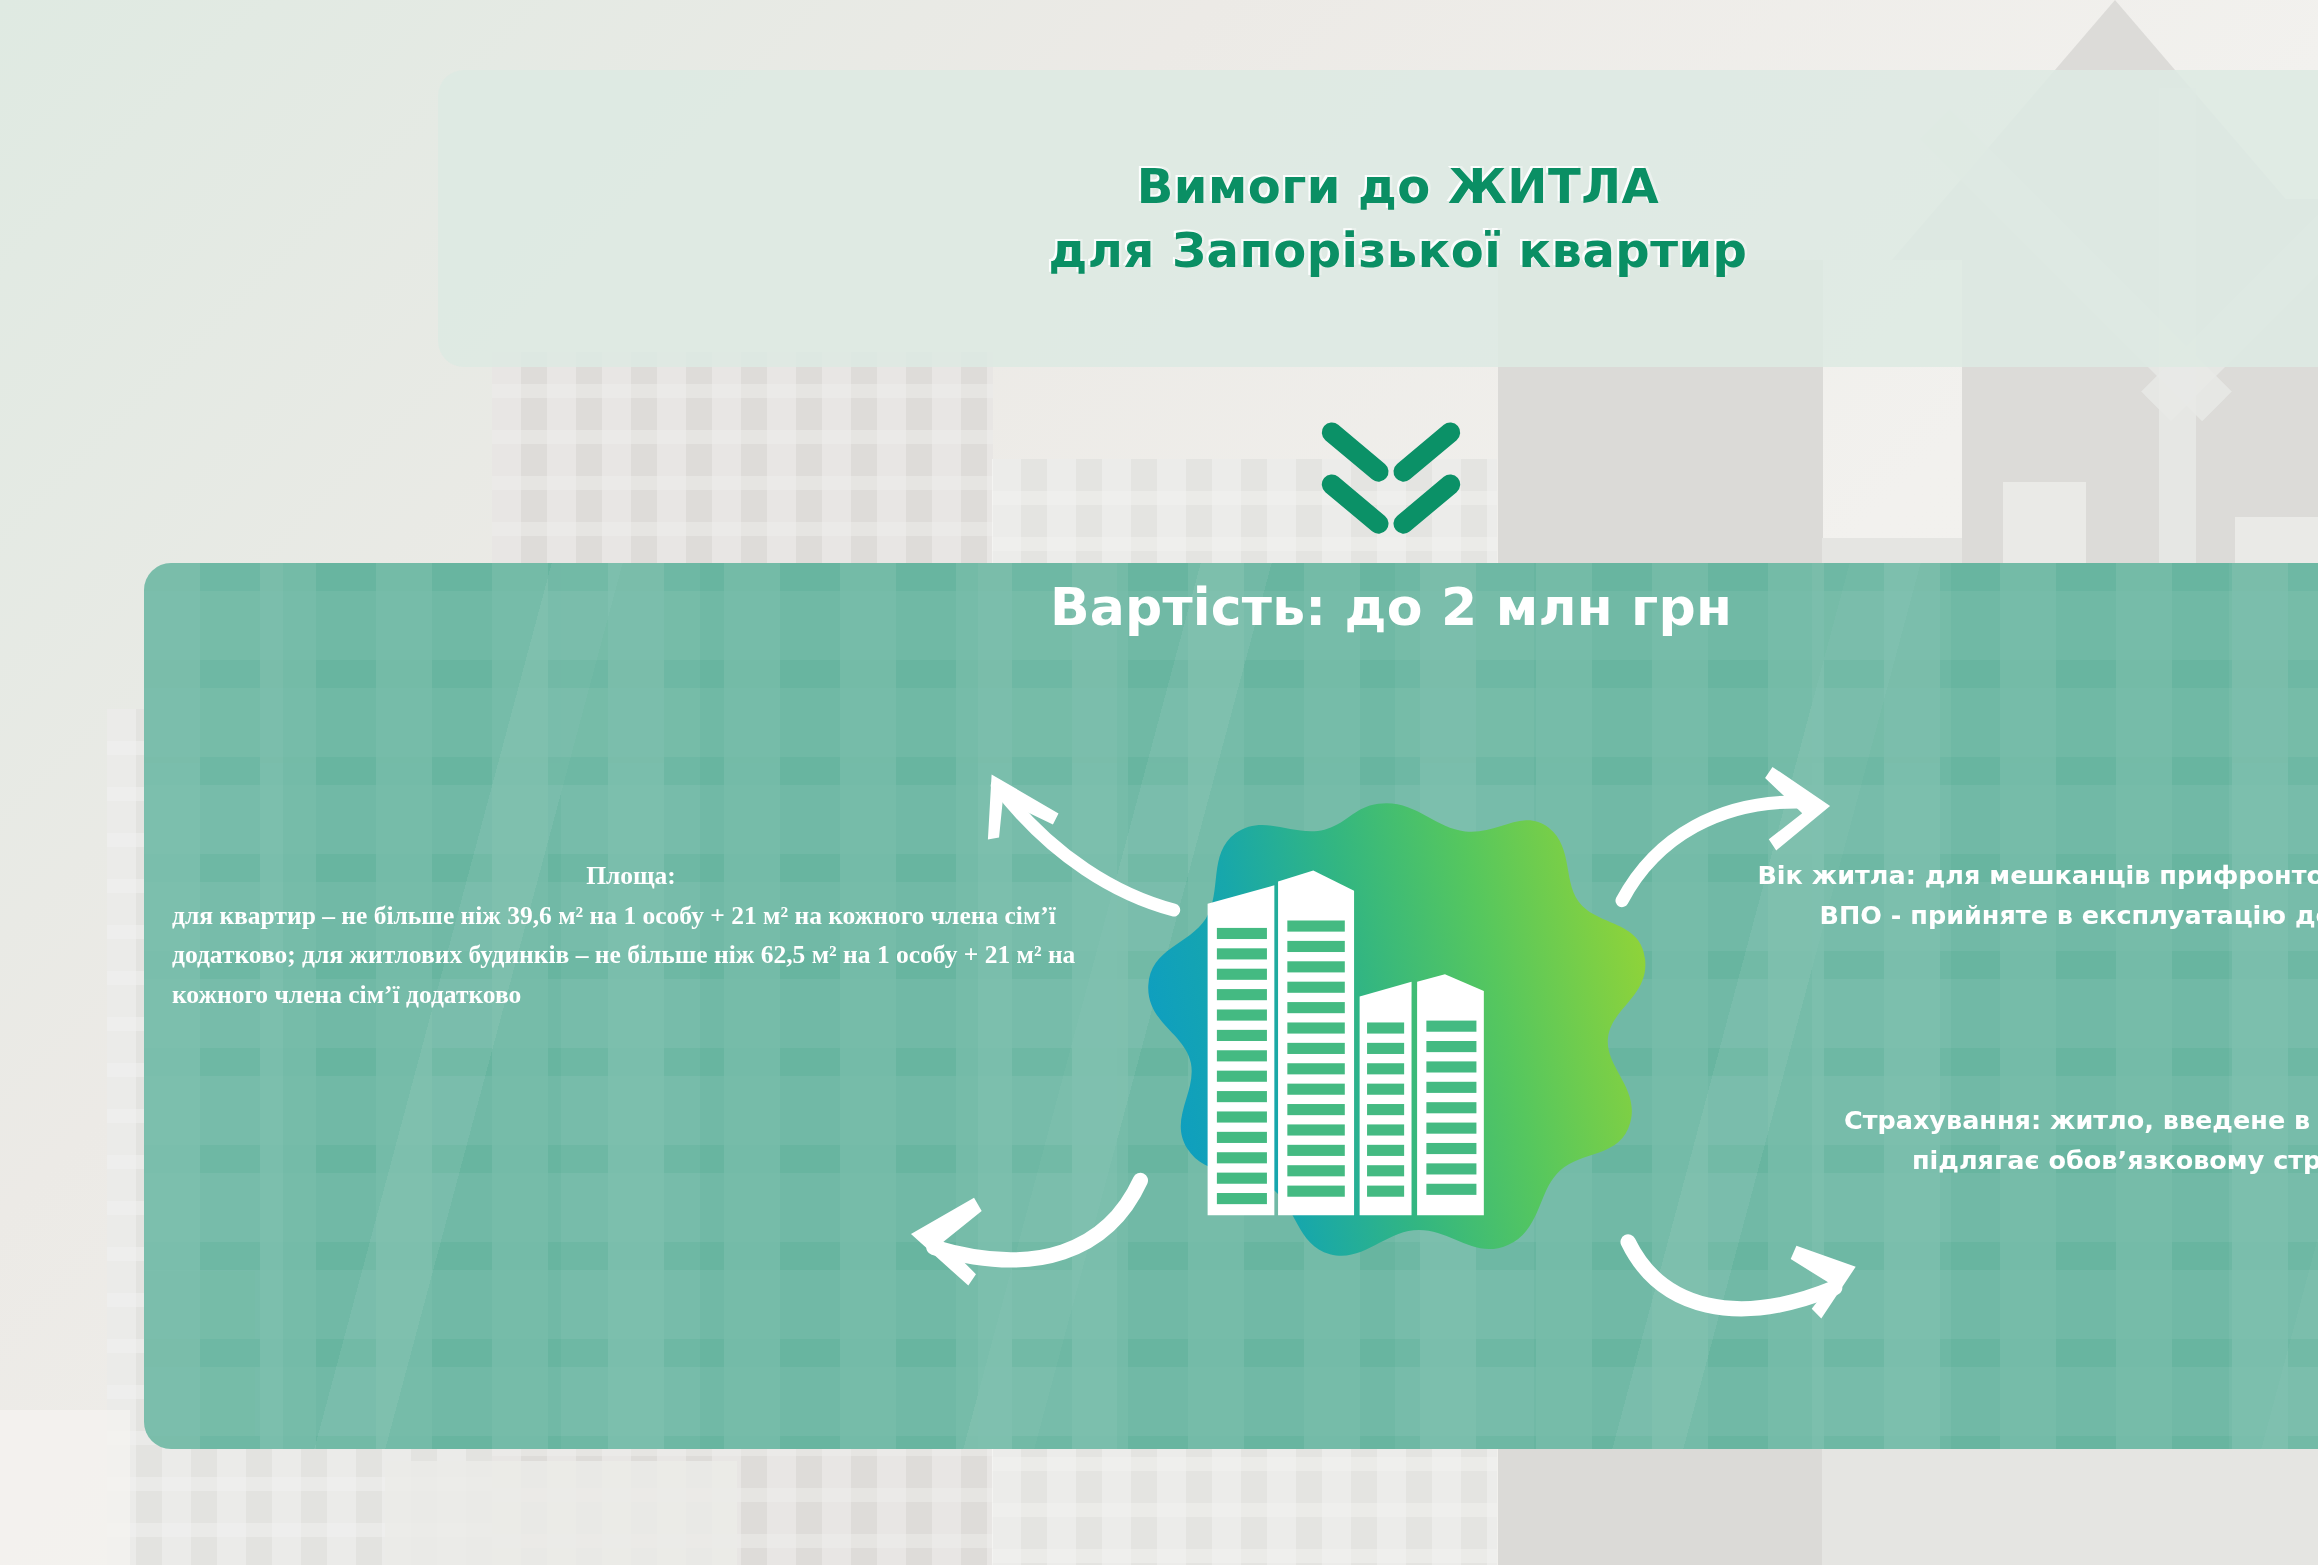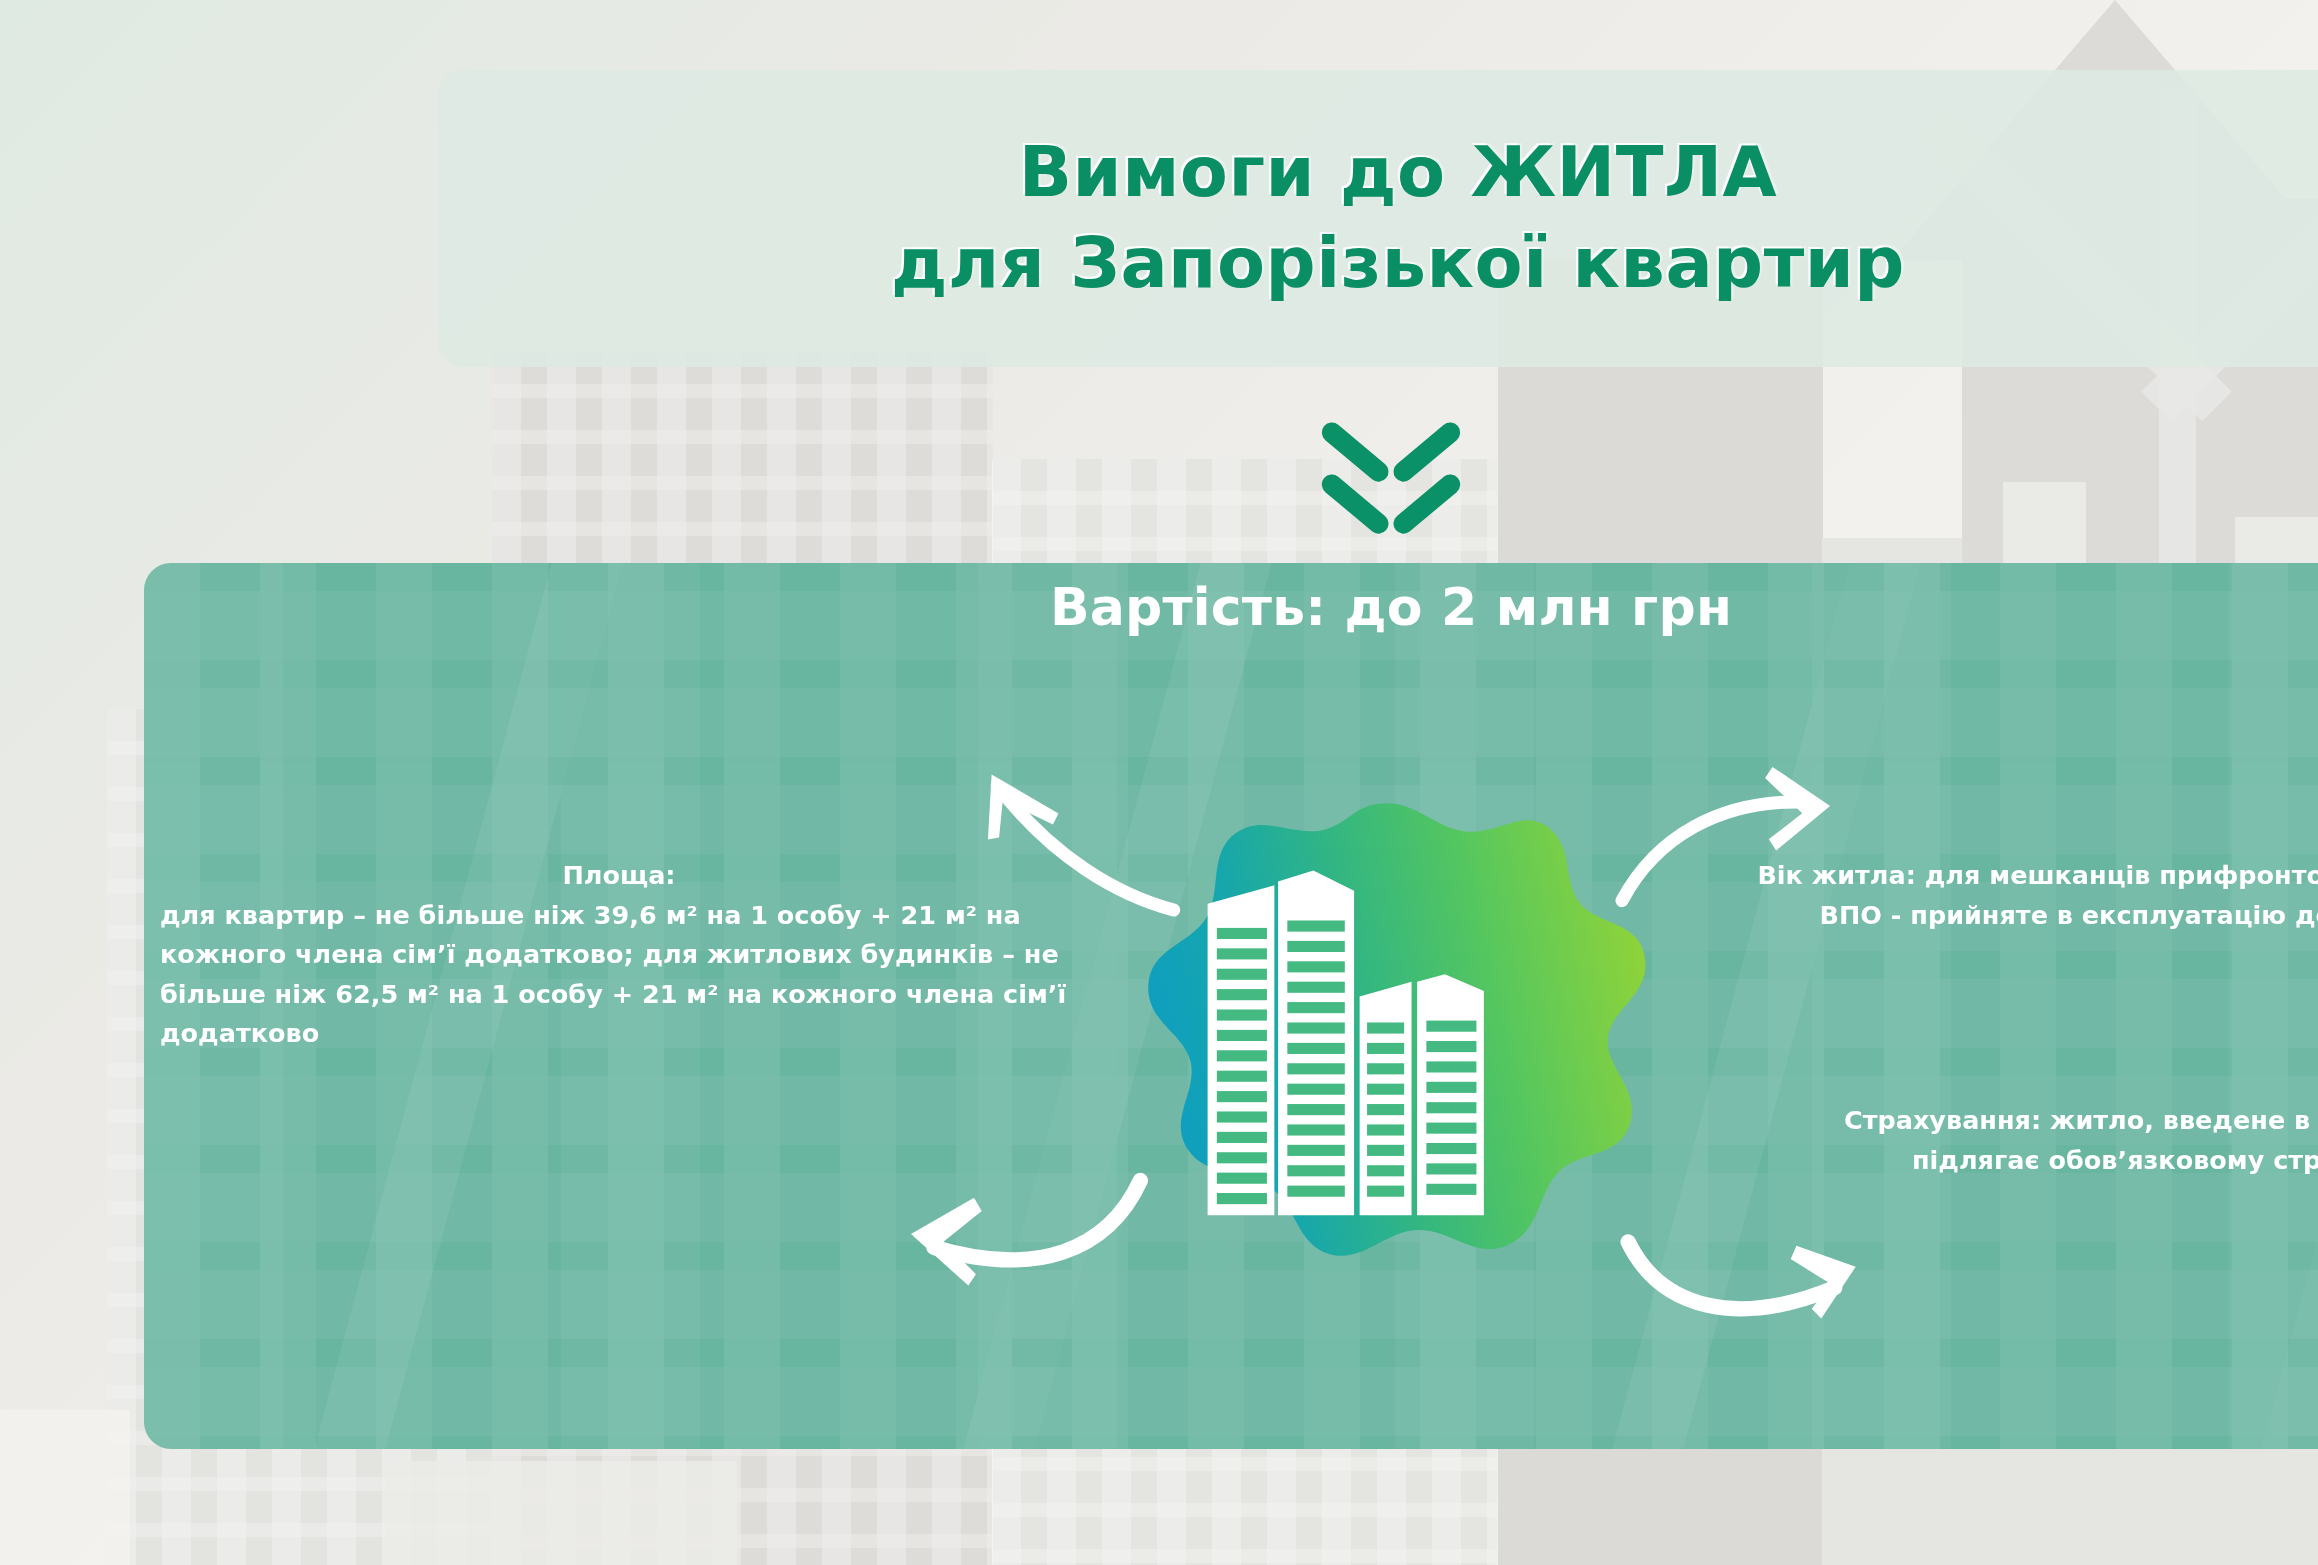--- a/index.html
+++ b/index.html
@@ -125,21 +125,21 @@
     width: 1920px; height: 288px;
     display: flex;
     flex-direction: column;
     align-items: center;
     justify-content: center;
     gap: 5.6px;
   }
   .title-line {
     font-family: "DejaVu Sans", sans-serif;
     font-weight: 700;
-    font-size: 70px;
+    font-size: 48px;
     line-height: 1.22;
     color: #0a8f64;
     letter-spacing: 0.5px;
     text-shadow:
       -2.3px -2.3px 0 rgba(255,255,255,.9),
        2.3px -2.3px 0 rgba(255,255,255,.35);
     white-space: nowrap;
     text-align: right;
   }
 
@@ -207,21 +207,21 @@
 
   
   .txt {
     position: absolute;
     color: #ffffff;
     font-family: "DejaVu Sans", sans-serif;
     font-weight: 700;
     font-size: 25.5px;
     line-height: 1.55;
   }
-  .txt.left  { left: 160px;  top: 856px; width: 918px; text-align: left; }
+  .txt.left  { left: 172px;  top: 856px; width: 918px; text-align: left; font-family: Liberation Serif, serif; }
   .txt.left .hdr { display: block; text-align: center; }
   .txt.r1 { left: 1739px; top: 856px; width: 849px; text-align: center; }
   .txt.r2 { left: 1799px; top: 1101px; width: 779px; text-align: center; }
 
   
   .blob {
     position: absolute;
     left: 1131px; top: 800px;
     width: 524px; height: 482px;
   }

